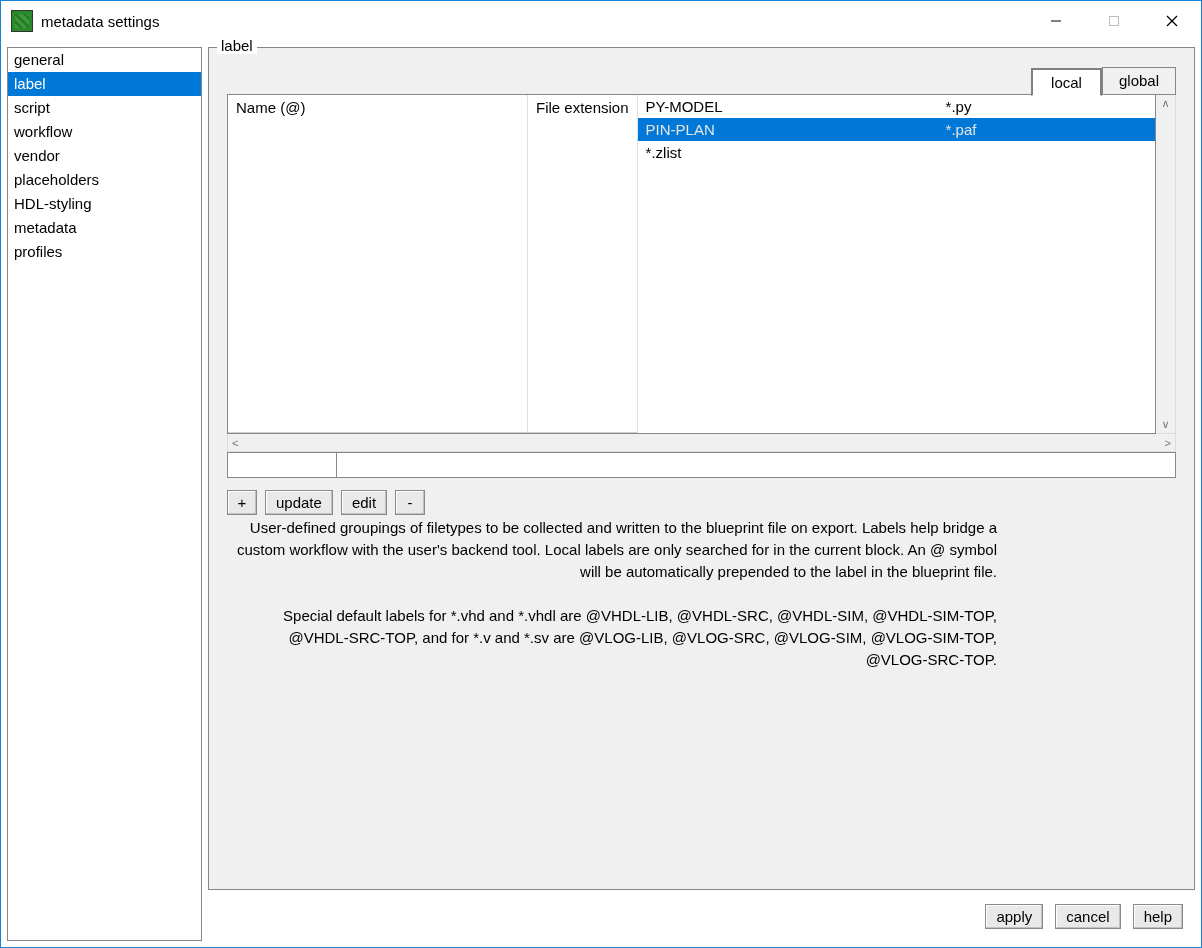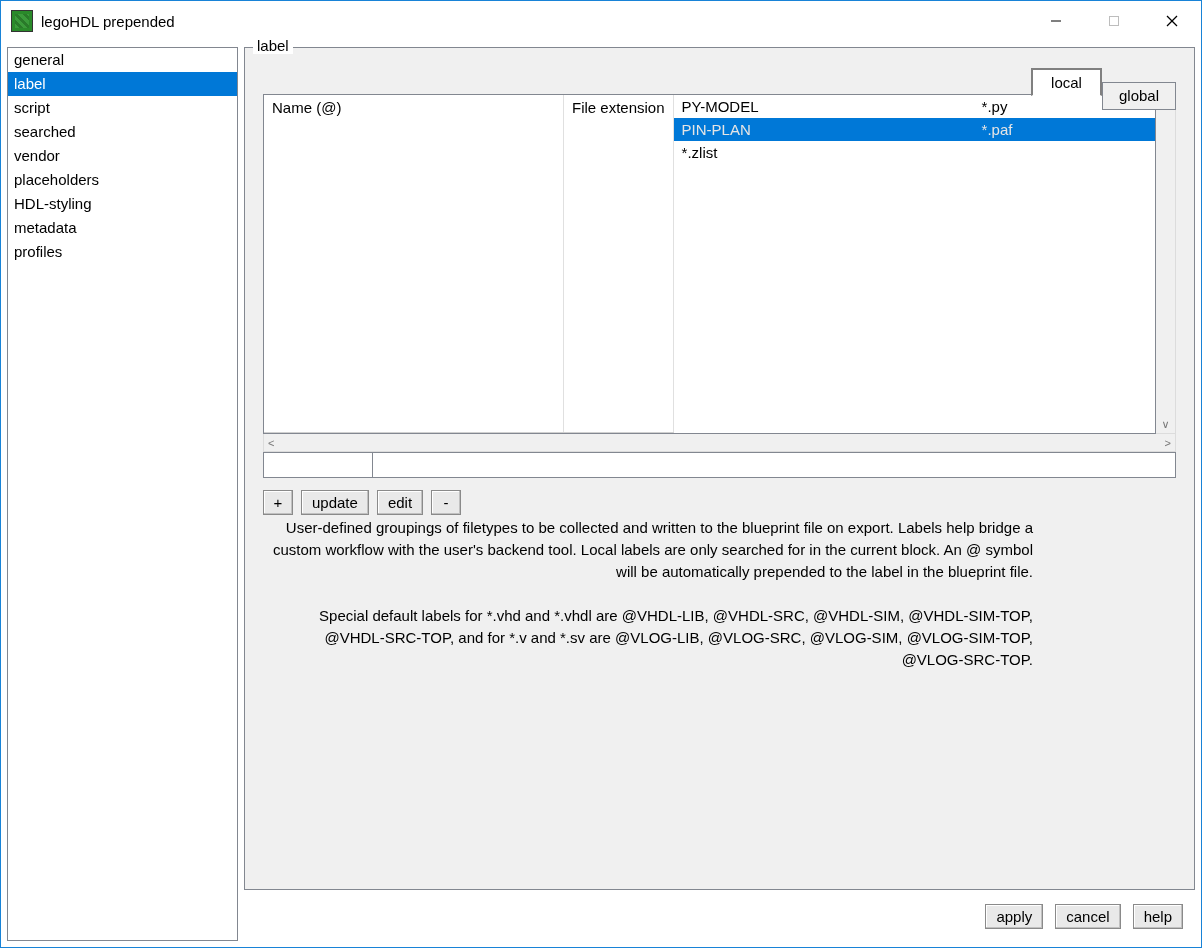--- a/index.html
+++ b/index.html
@@ -9,29 +9,29 @@
   .titlebar .app-icon { width:22px; height:22px; margin-left:10px; margin-right:8px; background:#2a8a2a; border:1px solid #333; position:relative; }
   .titlebar .app-icon::before { content:""; position:absolute; inset:3px; background:
      repeating-linear-gradient(45deg,#3b9b3b 0 3px,#2a7a2a 3px 6px); }
   .titlebar .title { flex:0 0 auto; }
   .titlebar .spacer { flex:1; }
   .winbtn { width:58px; height:40px; display:flex; align-items:center; justify-content:center; color:#000; }
   .winbtn.disabled { color:#bdbdbd; }
   .winbtn svg { width:12px; height:12px; }
   .winbtn.close svg { width:14px; height:14px; }
   .client { flex:1; display:flex; min-height:0; }
-  .sidebar { width:231px; border:1px solid #828790; margin:6px 0 6px 6px; background:#fff; overflow:hidden; }
+  .sidebar { width:195px; border:1px solid #828790; margin:6px 0 6px 6px; background:#fff; overflow:hidden; }
   .sidebar .item { padding:1px 6px; line-height:22px; cursor:default; }
   .sidebar .item.selected { background:#0078d7; color:#fff; }
   .main { flex:1; display:flex; flex-direction:column; min-width:0; }
   .panel { flex:1; margin:6px 6px 0 6px; background:#f0f0f0; border:1px solid #828790; position:relative; display:flex; flex-direction:column; }
   .panel-header { position:absolute; top:-11px; left:8px; background:#fff; padding:0 4px; font-size:15px; }
   .panel-body { padding:18px 18px 10px 18px; flex:1; display:flex; flex-direction:column; }
   .tabs { display:flex; justify-content:flex-end; gap:0; margin-bottom:0; }
-  .tab { border:1px solid #828790; background:#f0f0f0; padding:4px 16px; position:relative; top:16px; cursor:default; }
+  .tab { border:1px solid #828790; background:#f0f0f0; padding:4px 16px; position:relative; top:1px; cursor:default; }
   .tab.active { background:#fff; border-bottom-color:#fff; z-index:2; border:2px solid #808080; border-bottom:1px solid #fff; top:2px; padding:4px 18px;}
   .tableframe { display:flex; }
   .listview { flex:1; border:1px solid #828790; background:#fff; height:340px; overflow:hidden; display:flex; flex-direction:row; }
   .lv-header { display:flex; border-bottom:1px solid #d0d0d0; }
   .lv-header .col { padding:4px 8px; border-right:1px solid #e0e0e0; }
   .lv-body { flex:1; overflow:hidden; }
   .lv-row { display:flex; }
   .lv-row .cell { padding:3px 8px; white-space:nowrap; overflow:hidden; }
   .lv-row.selected { background:#0078d7; color:#e5e5e5; }
   .col-name { width:300px; flex:0 0 300px; }
@@ -50,21 +50,21 @@
   .desc p { margin:0 0 22px 0;}
   .bottom-bar { display:flex; justify-content:flex-end; gap:12px; padding:14px 18px 18px 0; }
 </style>
 </head>
 <body>
 
 <div class="window">
 
   <div class="titlebar">
     <div class="app-icon"></div>
-    <div class="title">legoHDL prepended</div>
+    <div class="title">metadata settings</div>
     <div class="spacer"></div>
     <div class="winbtn">
       <svg viewBox="0 0 12 12">
           <line x1="1" y1="6" x2="11" y2="6" stroke="currentColor" stroke-width="1"></line>
         </svg>
     </div>
     <div class="winbtn disabled">
       <svg viewBox="0 0 12 12">
           <rect x="1.5" y="1.5" width="9" height="9" fill="none" stroke="currentColor" stroke-width="1"></rect>
         </svg>
@@ -76,21 +76,21 @@
         </svg>
     </div>
   </div>
 
   <div class="client">
 
     <div class="sidebar" id="sidebar">
         <div class="item">general</div>
         <div class="item selected">label</div>
         <div class="item">script</div>
-        <div class="item">searched</div>
+        <div class="item">workflow</div>
         <div class="item">vendor</div>
         <div class="item">placeholders</div>
         <div class="item">HDL-styling</div>
         <div class="item">metadata</div>
         <div class="item">profiles</div>
       </div>
 
     <div class="main">
       <div class="panel">
         <div class="panel-header">label</div>

